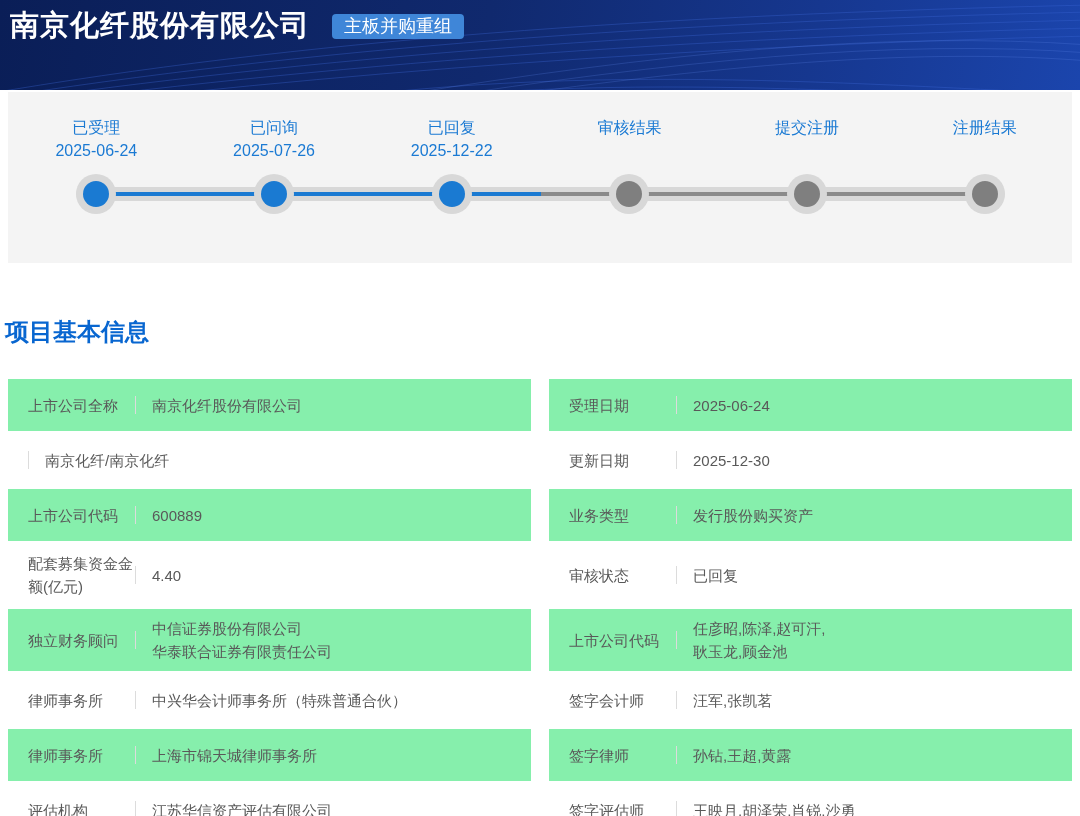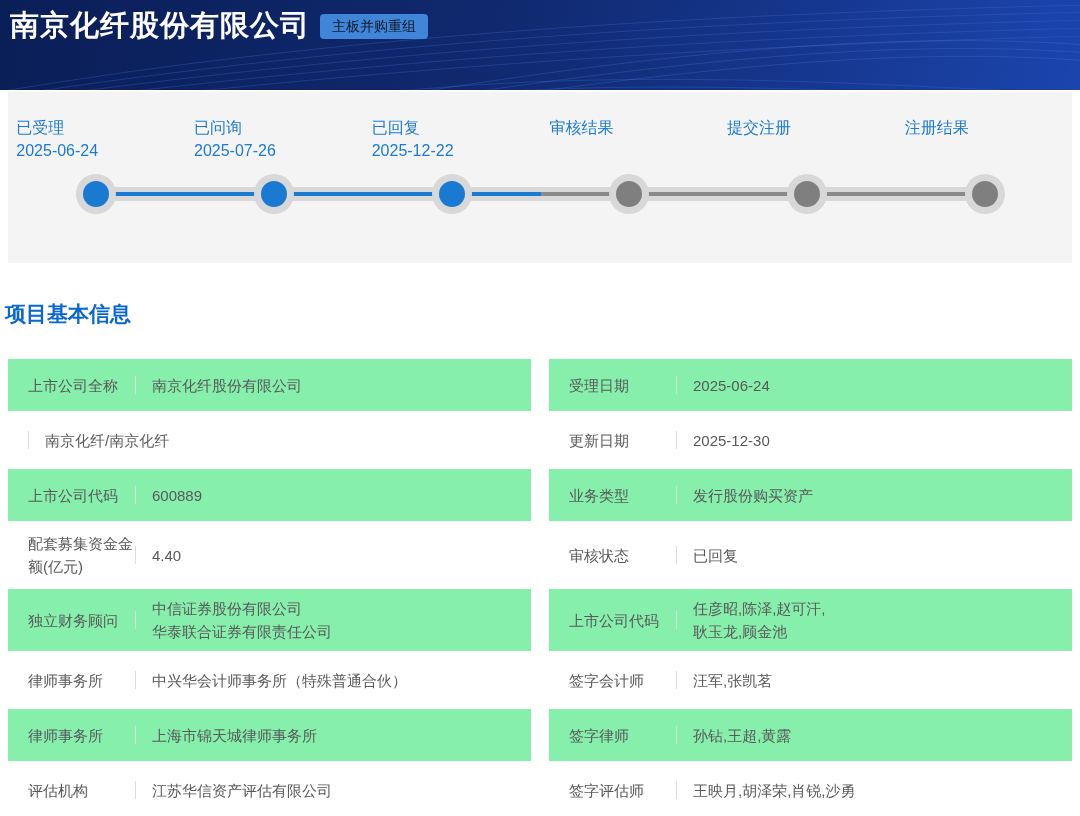--- a/index.html
+++ b/index.html
@@ -10,25 +10,25 @@
   .header {
     position: relative;
     height: 90px;
     background: linear-gradient(100deg, #0a1e57 0%, #10296e 45%, #16378f 75%, #1b45ad 100%);
     overflow: hidden;
   }
   .header svg.waves { position: absolute; right: 0; top: 0; height: 100%; width: 100%; }
   .header-inner { position: relative; display: flex; align-items: flex-start; padding: 6px 0 0 10px; z-index: 2; }
   .company-title { color: #ffffff; font-size: 29px; font-weight: bold; letter-spacing: 1px; line-height: 38px; }
   .board-badge {
-    margin: 8px 0 0 10px;
+    margin: 8px 0 0 22px;
     display: inline-block;
     background: #3f86d8;
-    color: #0f172a;
-    font-size: 14px;
+    color: #ffffff;
+    font-size: 18px;
     line-height: 14px;
     padding: 5px 12px 6px 12px;
     border-radius: 4px;
     white-space: nowrap;
   }
 
   
   .timeline-panel {
     position: relative;
     margin: 2px 8px 0 8px;
@@ -46,20 +46,21 @@
     transform: translateY(-50%);
   }
   .tl-line { position: absolute; top: 102px; height: 4px; transform: translateY(-50%); }
   .tl-line.done { background: #1a7ad2; z-index: 1; }
   .tl-line.pending { background: #8a8a8a; z-index: 1; }
   .tl-step {
     position: absolute;
     top: 24px;
     width: 160px;
     transform: translateX(-50%);
+    text-align: center;
     color: #1b7ad3;
     font-size: 16px;
     line-height: 23px;
     z-index: 2;
   }
   .tl-dot-halo {
     position: absolute;
     top: 102px;
     width: 40px; height: 40px;
     border-radius: 50%;
@@ -72,23 +73,23 @@
     left: 50%; top: 50%;
     width: 26px; height: 26px;
     border-radius: 50%;
     transform: translate(-50%, -50%);
   }
   .tl-dot.done { background: #1a7ad2; }
   .tl-dot.pending { background: #7f7f7f; }
 
   
   .section-title {
-    margin: 37px 0 0 5px;
+    margin: 53px 0 0 5px;
     color: #0866d0;
-    font-size: 21px;
+    font-size: 24px;
     font-weight: bold;
   }
 
   
   .info-grid {
     margin: 31px 8px 0 8px;
     display: grid;
     grid-template-columns: 1fr 1fr;
     column-gap: 18px;
     row-gap: 3px;

